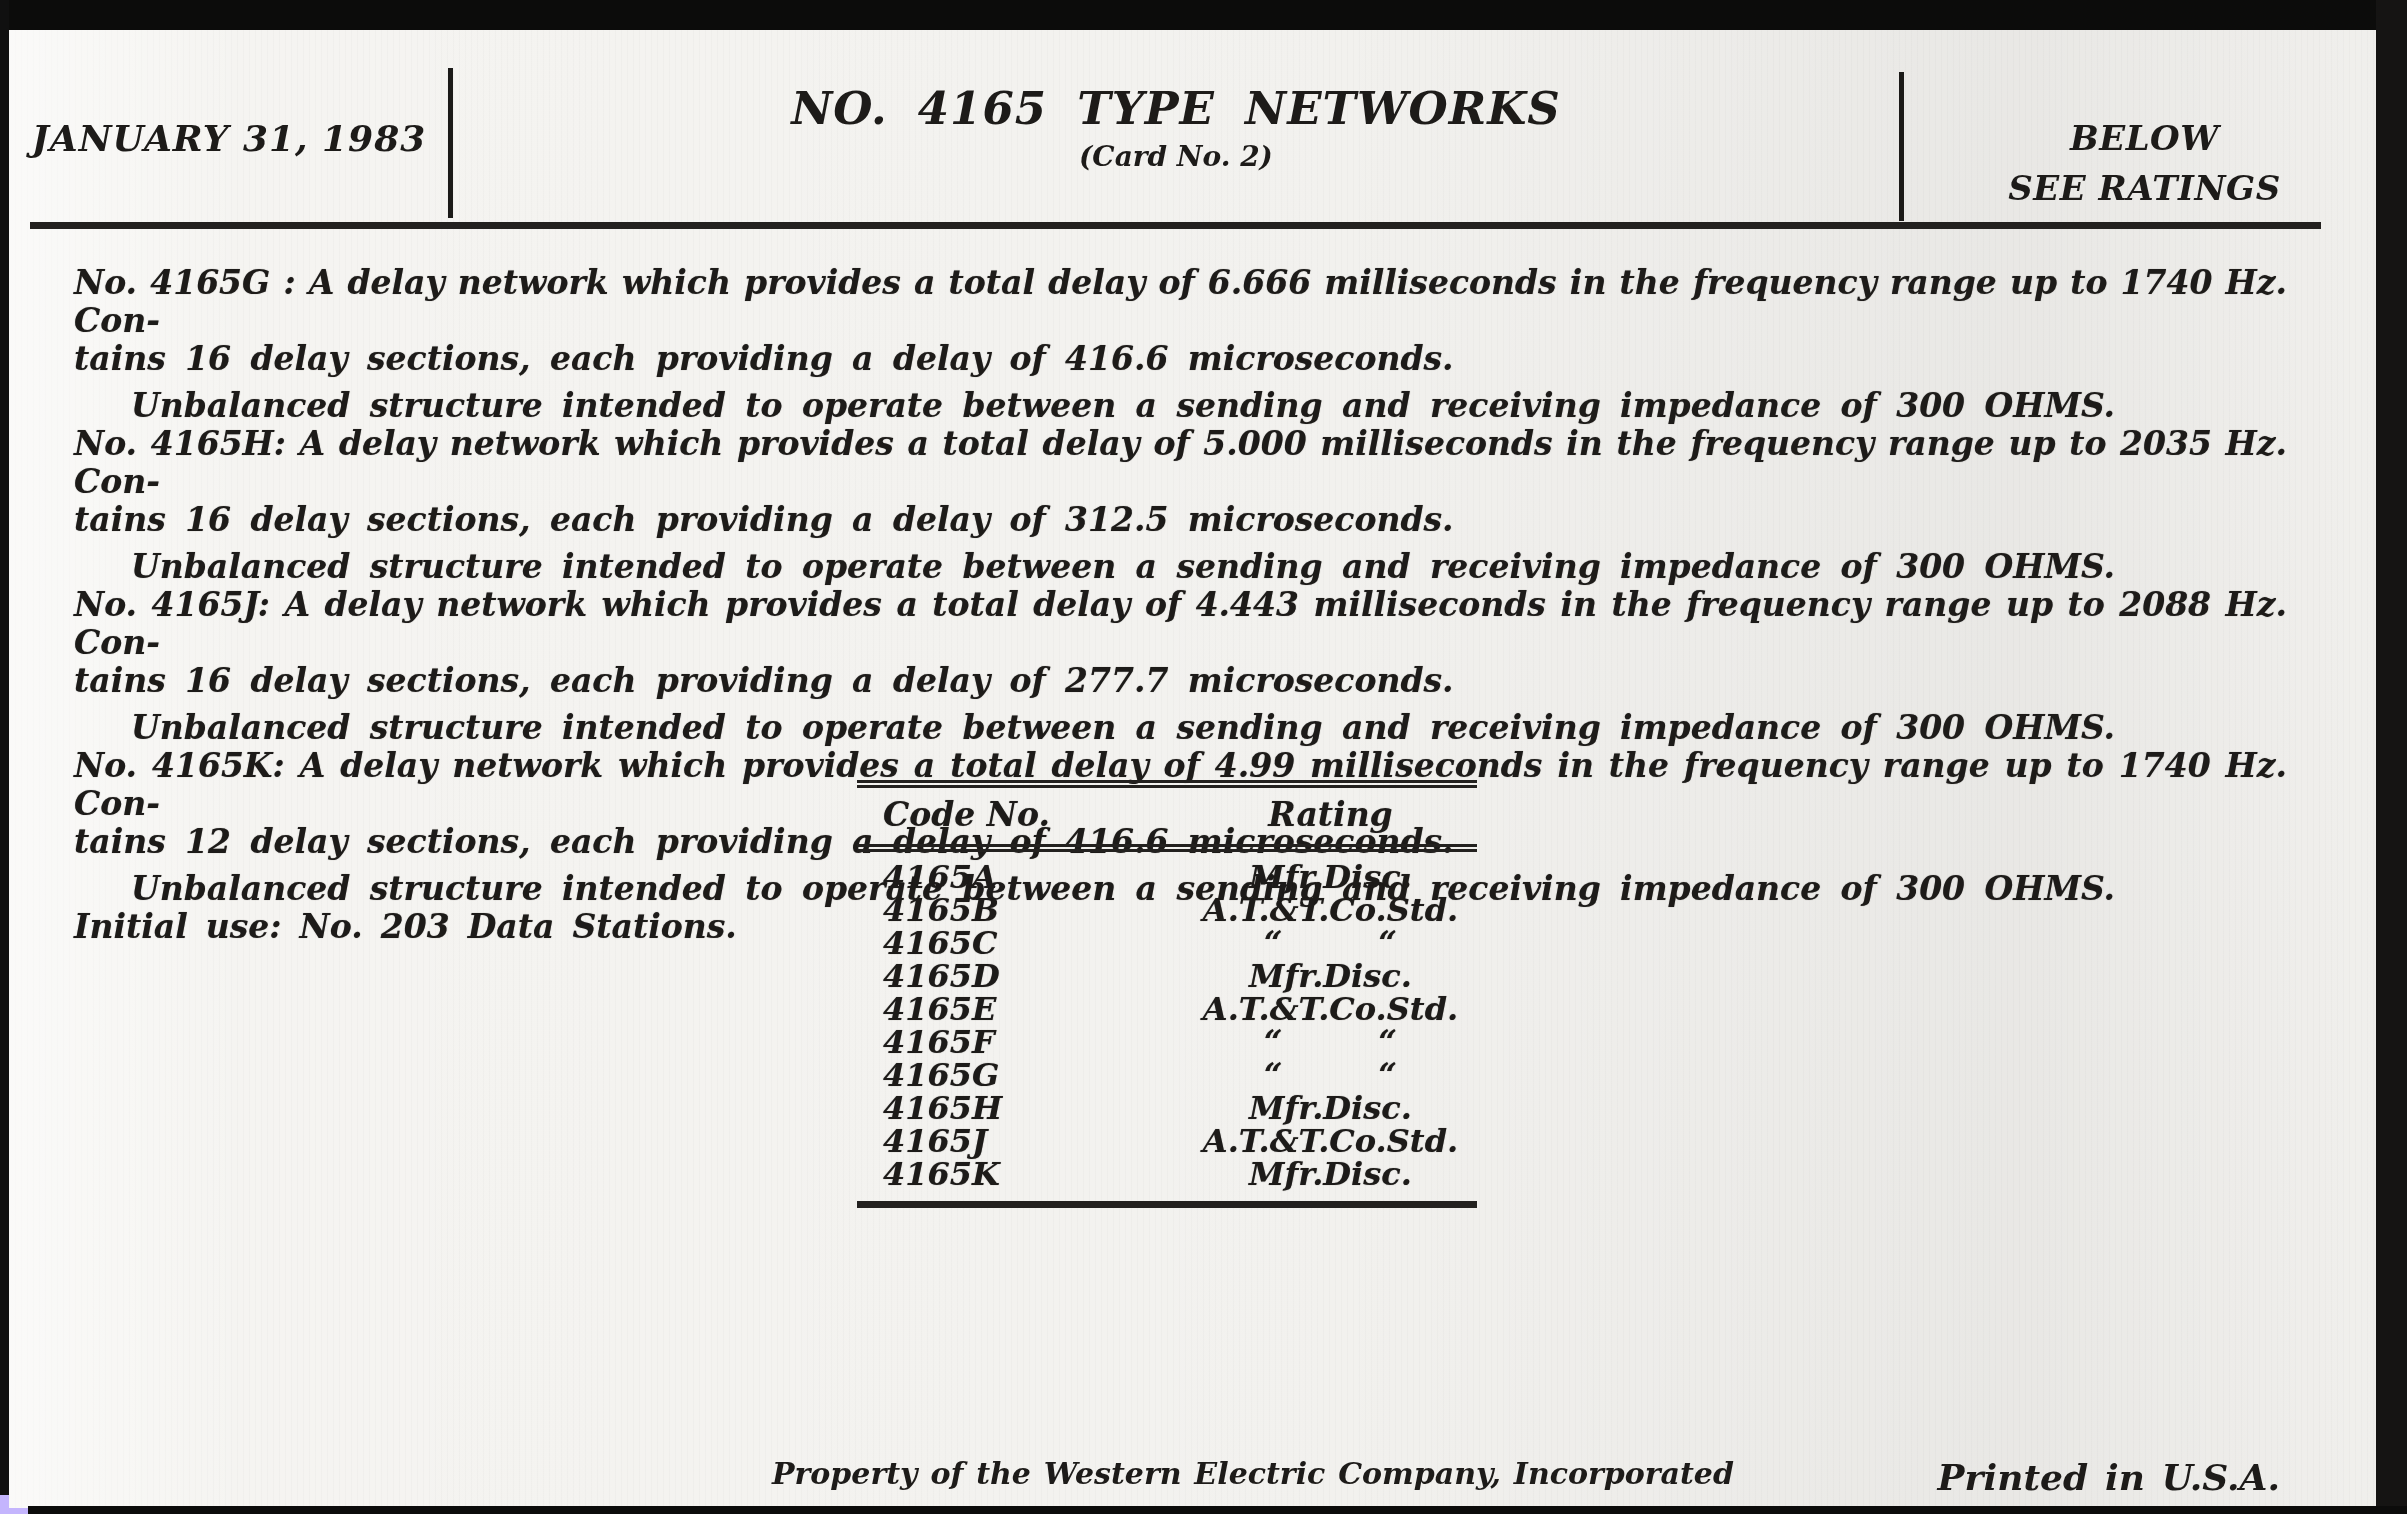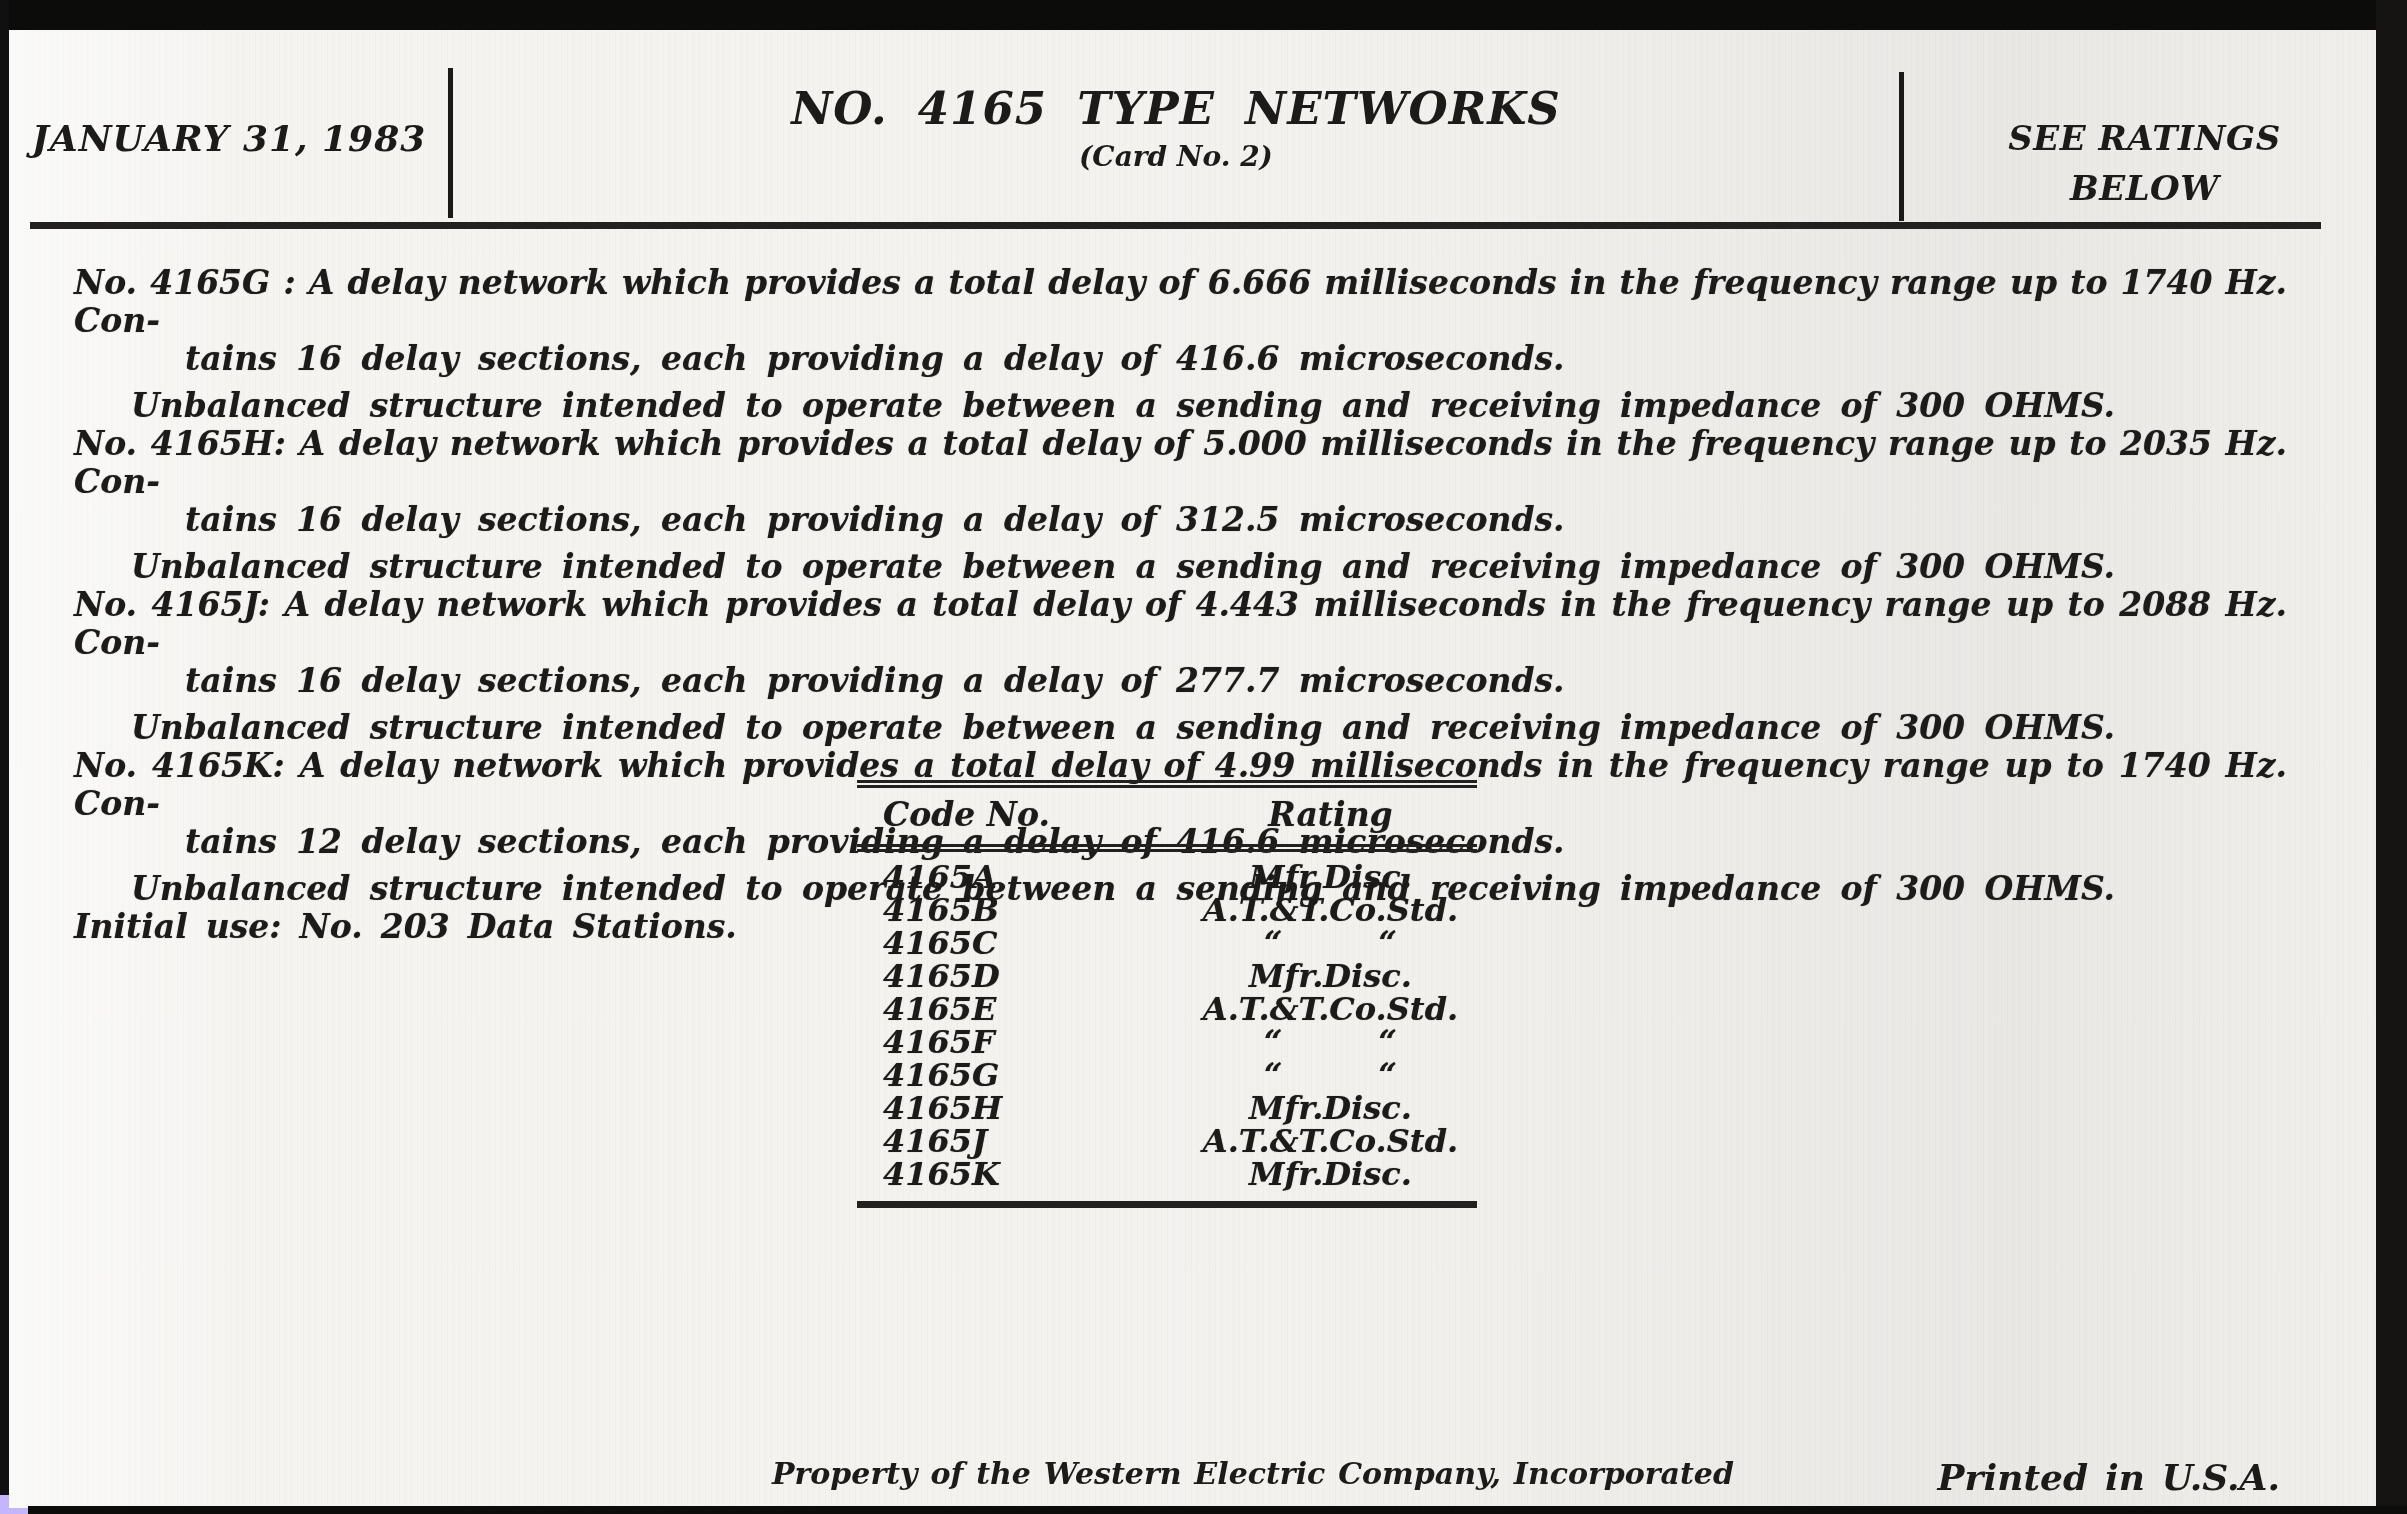--- a/index.html
+++ b/index.html
@@ -30,21 +30,21 @@
   .hdr-ratings{position:absolute;left:1895px;top:83px;width:481px;text-align:center;
                font-size:34px;line-height:50px;letter-spacing:0.5px;}
   .hdr-rule{position:absolute;left:21px;top:192px;width:2291px;height:7px;background:#23211f;}
 
   
   .body-text{position:absolute;left:65px;top:234px;width:2213px;
              font-size:33px;line-height:38px;
              text-shadow:0 0 1px rgba(25,22,20,0.45);}
   .bline{white-space:nowrap;}
   .bline.head{white-space:normal;text-align:justify;text-align-last:justify;}
-  .bline.cont{margin-left:111px;word-spacing:0.24em;}
+  .bline.cont{word-spacing:0.24em;}
   .bline.hang{margin-left:57px;word-spacing:0.24em;margin-top:9px;}
   .bline.plain{word-spacing:0.20em;}
 
   
   .rtable{position:absolute;left:848px;top:750px;width:620px;font-size:32px;
           text-shadow:0 0 1px rgba(25,22,20,0.45);}
   .t-rule-d{border-top:8px double #23211f;}
   .t-rule-s{border-top:7px solid #23211f;}
   .t-head{display:flex;padding:7px 0 9px 0;line-height:40px;font-size:33px;}
   .t-head .tc1{padding-left:26px;}
@@ -64,22 +64,22 @@
   <div class="card">
 
     <div class="hdr-date">JANUARY 31, 1983</div>
     <div class="hdr-div1"></div>
     <div class="hdr-center">
       <div class="hdr-title">NO. 4165 TYPE NETWORKS</div>
       <div class="hdr-sub">(Card No. 2)</div>
     </div>
     <div class="hdr-div2"></div>
     <div class="hdr-ratings">
+      <div>BELOW</div>
       <div>SEE RATINGS</div>
-      <div>BELOW</div>
     </div>
     <div class="hdr-rule"></div>
 
     <div class="body-text">
         <div class="bline head">No. 4165G : A delay network which provides a total delay of 6.666 milliseconds in the frequency range up to 1740 Hz. Con-</div>
         <div class="bline cont">tains 16 delay sections, each providing a delay of 416.6 microseconds.</div>
         <div class="bline hang">Unbalanced structure intended to operate between a sending and receiving impedance of 300 OHMS.</div>
         <div class="bline head">No. 4165H: A delay network which provides a total delay of 5.000 milliseconds in the frequency range up to 2035 Hz. Con-</div>
         <div class="bline cont">tains 16 delay sections, each providing a delay of 312.5 microseconds.</div>
         <div class="bline hang">Unbalanced structure intended to operate between a sending and receiving impedance of 300 OHMS.</div>

